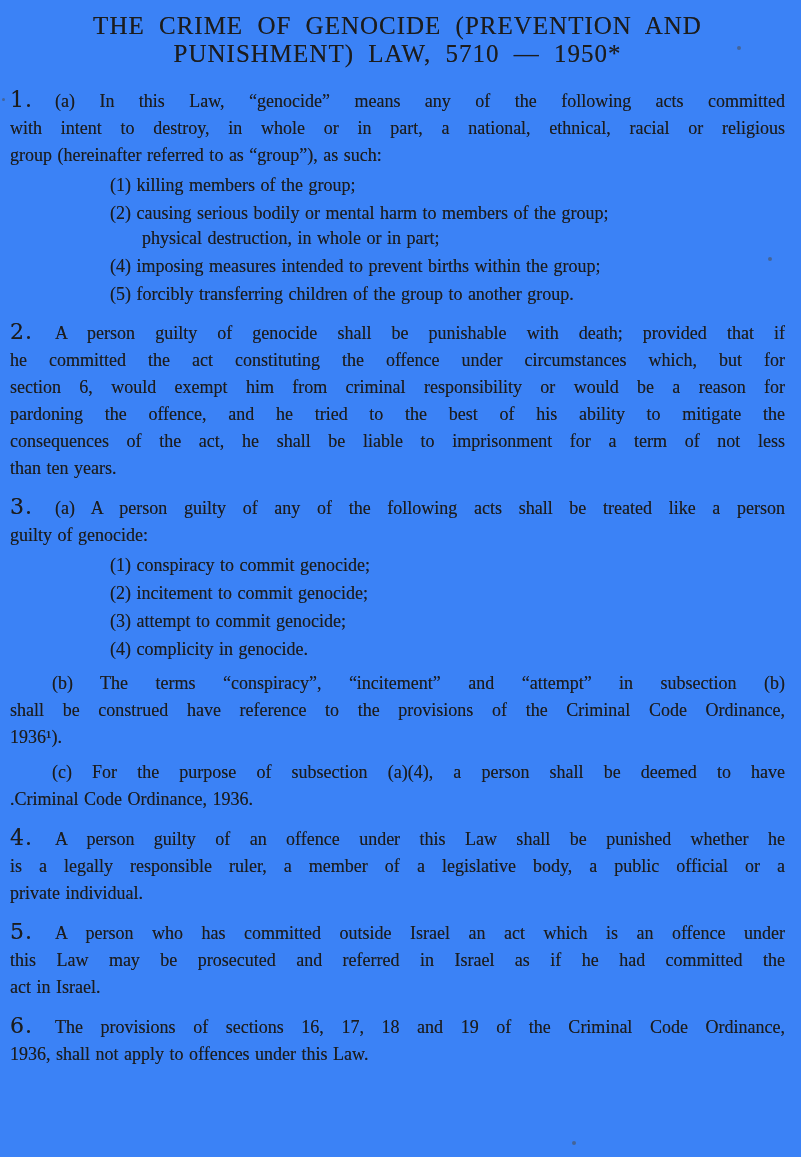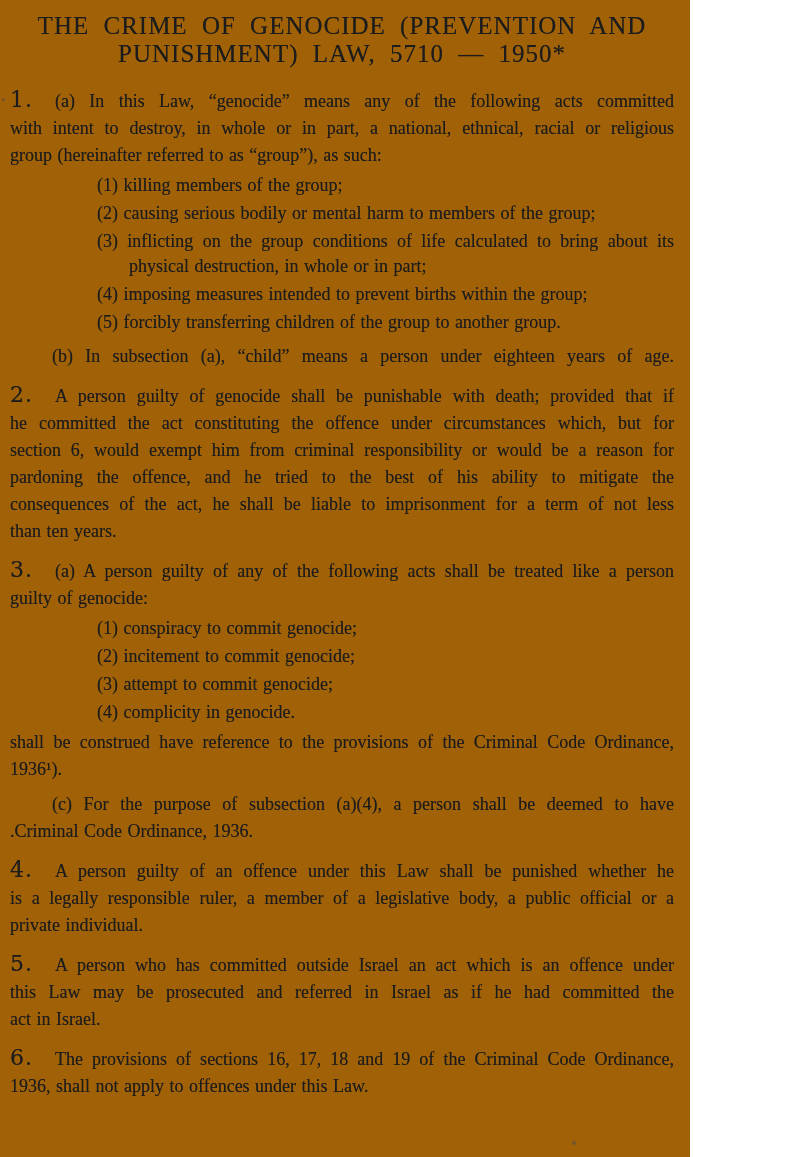--- a/index.html
+++ b/index.html
@@ -1,24 +1,24 @@
 <!DOCTYPE html>
 <html><head>
 <meta charset="utf-8">
 <style>
   html, body { margin: 0; padding: 0; background: #ffffff; }
 
   .page {
     position: relative;
-    width: 690px;
+    width: 801px;
     height: 1157px;
     box-sizing: border-box;
     padding: 12px 16px 0 10px;
     overflow: hidden;
-    background: #a16207;
+    background: #3b82f6;
     font-family: "Liberation Serif", "DejaVu Serif", serif;
     color: #1c1c1c;
     text-shadow: 0 0 0.6px rgba(25,25,25,0.55);
     -webkit-font-smoothing: antialiased;
   }
 
   .title-wrap { margin: 0 0 20px 0; }
   .title {
     text-align: center;
     font-size: 25px;
@@ -40,21 +40,21 @@
   .ind { padding-left: 42px; }      
 
   .num {
     font-family: "DejaVu Serif", serif;
     font-size: 22px;
     line-height: 10px;              
     margin-right: 22px;
     letter-spacing: 1px;
   }
 
-  .list { margin: 4px 0; }
+  .list { margin: 4px 13px; }
   .item { padding-left: 87px; line-height: 25px; }
   .item + .item { margin-top: 3px; }
   .item.cont { padding-left: 119px; margin-top: 0; }
 
   .sec { margin-top: 13px; }
   .sub { margin-top: 8px; }
 
   .dot {
     position: absolute;
     width: 4px; height: 4px;
@@ -79,27 +79,25 @@
   </div>
 
   <div class="sec">
     <div class="ln"><span class="num">1.</span><span>(a) In this Law, “genocide” means any of the following acts committed</span></div>
     <div class="ln">with intent to destroy, in whole or in part, a national, ethnical, racial or religious</div>
     <div class="ln end">group (hereinafter referred to as “group”), as such:</div>
 
     <div class="list">
       <div class="ln end item">(1) killing members of the group;</div>
       <div class="ln end item">(2) causing serious bodily or mental harm to members of the group;</div>
-      <div class="ln item">(3) inflicting on the group conditions of life calculated to bring about its</div>
       <div class="ln end item cont">physical destruction, in whole or in part;</div>
       <div class="ln end item">(4) imposing measures intended to prevent births within the group;</div>
       <div class="ln end item">(5) forcibly transferring children of the group to another group.</div>
     </div>
 
-    <div class="ln ind sub">(b) In subsection (a), “child” means a person under eighteen years of age.</div>
   </div>
 
   <div class="sec">
     <div class="ln"><span class="num">2.</span><span>A person guilty of genocide shall be punishable with death; provided that if</span></div>
     <div class="ln">he committed the act constituting the offence under circumstances which, but for</div>
     <div class="ln">section 6, would exempt him from criminal responsibility or would be a reason for</div>
     <div class="ln">pardoning the offence, and he tried to the best of his ability to mitigate the</div>
     <div class="ln">consequences of the act, he shall be liable to imprisonment for a term of not less</div>
     <div class="ln end">than ten years.</div>
   </div>
@@ -108,20 +106,21 @@
     <div class="ln"><span class="num">3.</span><span>(a) A person guilty of any of the following acts shall be treated like a person</span></div>
     <div class="ln end">guilty of genocide:</div>
 
     <div class="list">
       <div class="ln end item">(1) conspiracy to commit genocide;</div>
       <div class="ln end item">(2) incitement to commit genocide;</div>
       <div class="ln end item">(3) attempt to commit genocide;</div>
       <div class="ln end item">(4) complicity in genocide.</div>
     </div>
 
+    <div class="ln ind sub">(b) The terms “conspiracy”, “incitement” and “attempt” in subsection (b)</div>
     <div class="ln">shall be construed have reference to the provisions of the Criminal Code Ordinance,</div>
     <div class="ln end">1936¹).</div>
 
     <div class="ln ind sub">(c) For the purpose of subsection (a)(4), a person shall be deemed to have</div>
     <div class="ln end">.Criminal Code Ordinance, 1936.</div>
   </div>
 
   <div class="sec">
     <div class="ln"><span class="num">4.</span><span>A person guilty of an offence under this Law shall be punished whether he</span></div>
     <div class="ln">is a legally responsible ruler, a member of a legislative body, a public official or a</div>

